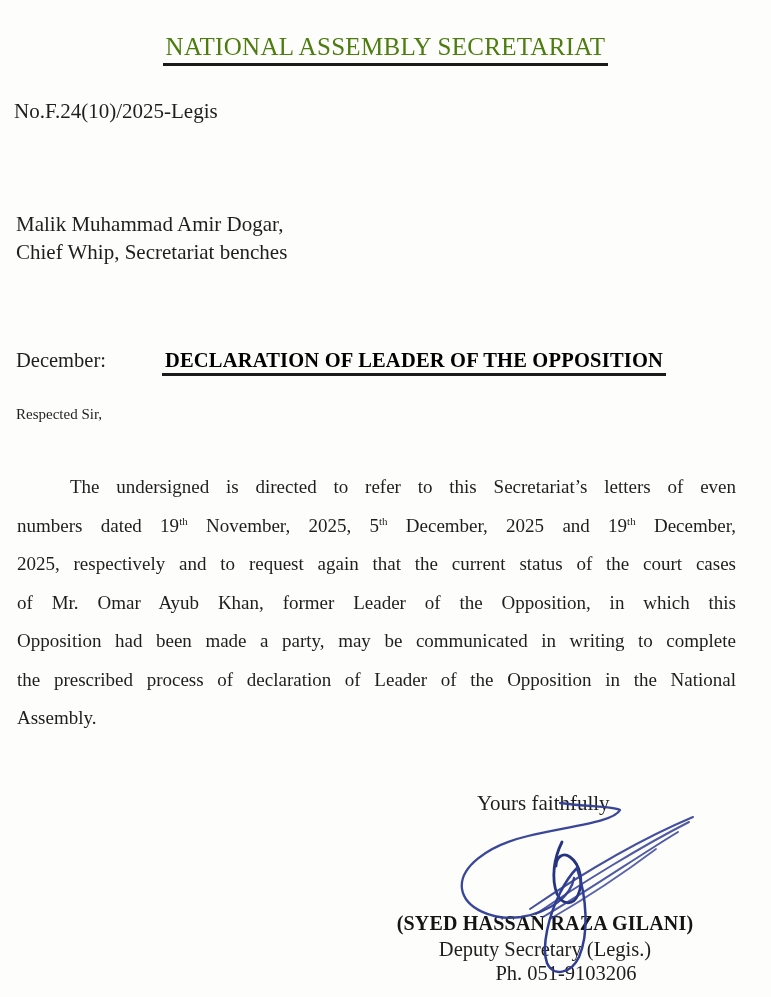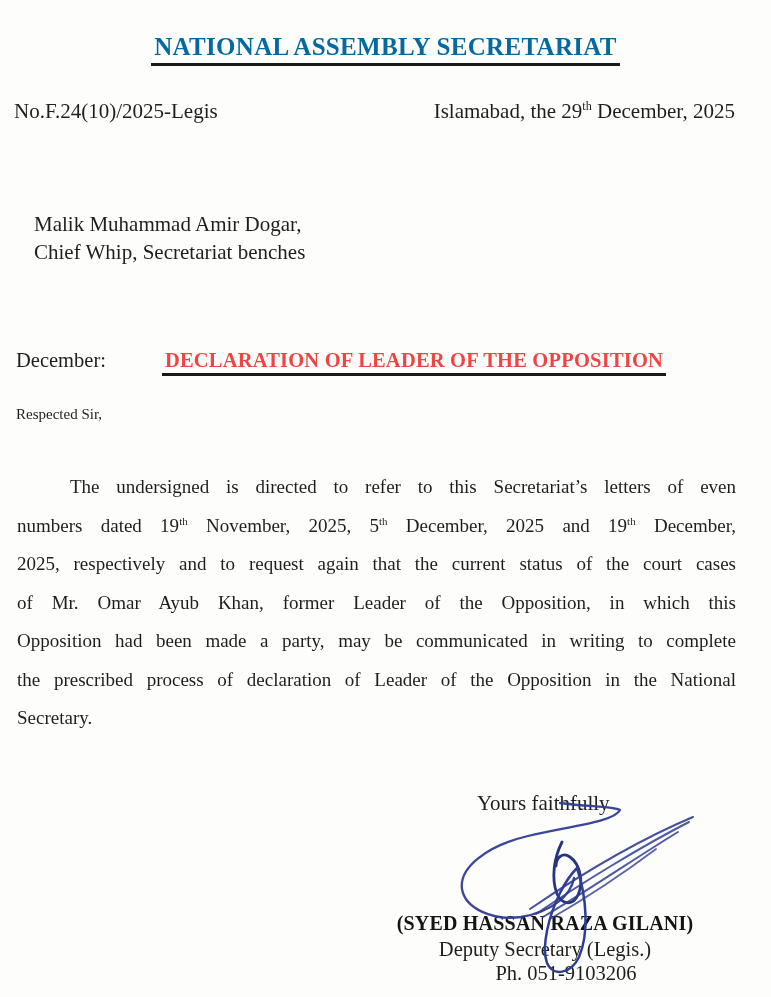--- a/index.html
+++ b/index.html
@@ -20,57 +20,56 @@
   .title-wrap {
     position: absolute;
     top: 33px;
     left: 0;
     width: 100%;
     text-align: center;
   }
   .doc-title {
     display: inline-block;
     font-size: 25px;
-    font-weight: bold;
+    font-weight: normal;
     letter-spacing: 0.3px;
-    color: #0369a1;
+    color: #4d7c0f;
     border-bottom: 3px solid #1a1a1a;
     padding: 0 3px 2px 3px;
     text-align: center;
   }
   .ref-row {
     position: absolute;
     top: 99px;
     left: 14px;
     right: 36px;
     display: flex;
     justify-content: space-between;
     font-size: 21px;
   }
   .addressee {
     position: absolute;
     top: 211px;
     left: 16px;
     font-size: 21px;
     line-height: 27.5px;
-    margin-left: 18px;
   }
   .subject-row {
     position: absolute;
     top: 349px;
     left: 16px;
     font-size: 20.5px;
   }
   .subject-label { display: inline-block; vertical-align: top; }
   .subject-text {
     display: inline-block;
     margin-left: 56px;
     font-weight: bold;
     letter-spacing: 0.2px;
-    color: #ef4444;
+    color: #000000;
     border-bottom: 3px solid #1a1a1a;
     padding: 0 3px 1px 3px;
   }
   .salutation {
     position: absolute;
     top: 406px;
     left: 16px;
     font-size: 15px;
   }
   .body-text {
@@ -139,42 +138,41 @@
 <body>
 
 <div class="page">
 
   <div class="title-wrap">
     <span class="doc-title">NATIONAL ASSEMBLY SECRETARIAT</span>
   </div>
 
   <div class="ref-row">
     <span>No.F.24(10)/2025-Legis</span>
-    <span>Islamabad, the 29<sup>th</sup> December, 2025</span>
   </div>
 
   <div class="addressee">
     <div>Malik Muhammad Amir Dogar,</div>
     <div>Chief Whip, Secretariat benches</div>
   </div>
 
   <div class="subject-row">
     <span class="subject-label">December:</span><span class="subject-text">DECLARATION OF LEADER OF THE OPPOSITION</span>
   </div>
 
   <div class="salutation">Respected Sir,</div>
 
   <div class="body-text">
     <div class="body-line first">The undersigned is directed to refer to this Secretariat’s letters of even</div>
     <div class="body-line">numbers dated 19<sup>th</sup> November, 2025,  5<sup>th</sup> December, 2025 and 19<sup>th</sup> December,</div>
     <div class="body-line">2025, respectively and to request again that the current status of the court cases</div>
     <div class="body-line">of Mr. Omar Ayub Khan, former Leader of the Opposition, in which this</div>
     <div class="body-line">Opposition had been made a party, may be communicated in writing to complete</div>
     <div class="body-line">the prescribed process of declaration of Leader of the Opposition in the National</div>
-    <div class="body-line last">Secretary.</div>
+    <div class="body-line last">Assembly.</div>
   </div>
 
   <div class="closing">Yours faithfully</div>
 
   <svg class="signature-svg" viewBox="420 795 285 190" xmlns="http://www.w3.org/2000/svg" fill="none" stroke="#2f3d92" stroke-linecap="round" stroke-linejoin="round">
 
     <path stroke-width="2.3" opacity="0.95" d="M 560 803 C 590 807, 612 806, 620 810 C 614 822, 570 826, 528 836 C 486 846, 459 868, 462 889 C 465 908, 492 921, 521 917 C 551 912, 571 896, 574 878"></path>
 
     <path stroke-width="2.8" stroke="#26337f" d="M 562 842 C 554 858, 551 878, 557 894 C 562 905, 573 906, 578 895 C 584 882, 580 864, 570 857 C 563 852, 556 857, 556 866"></path>
 

